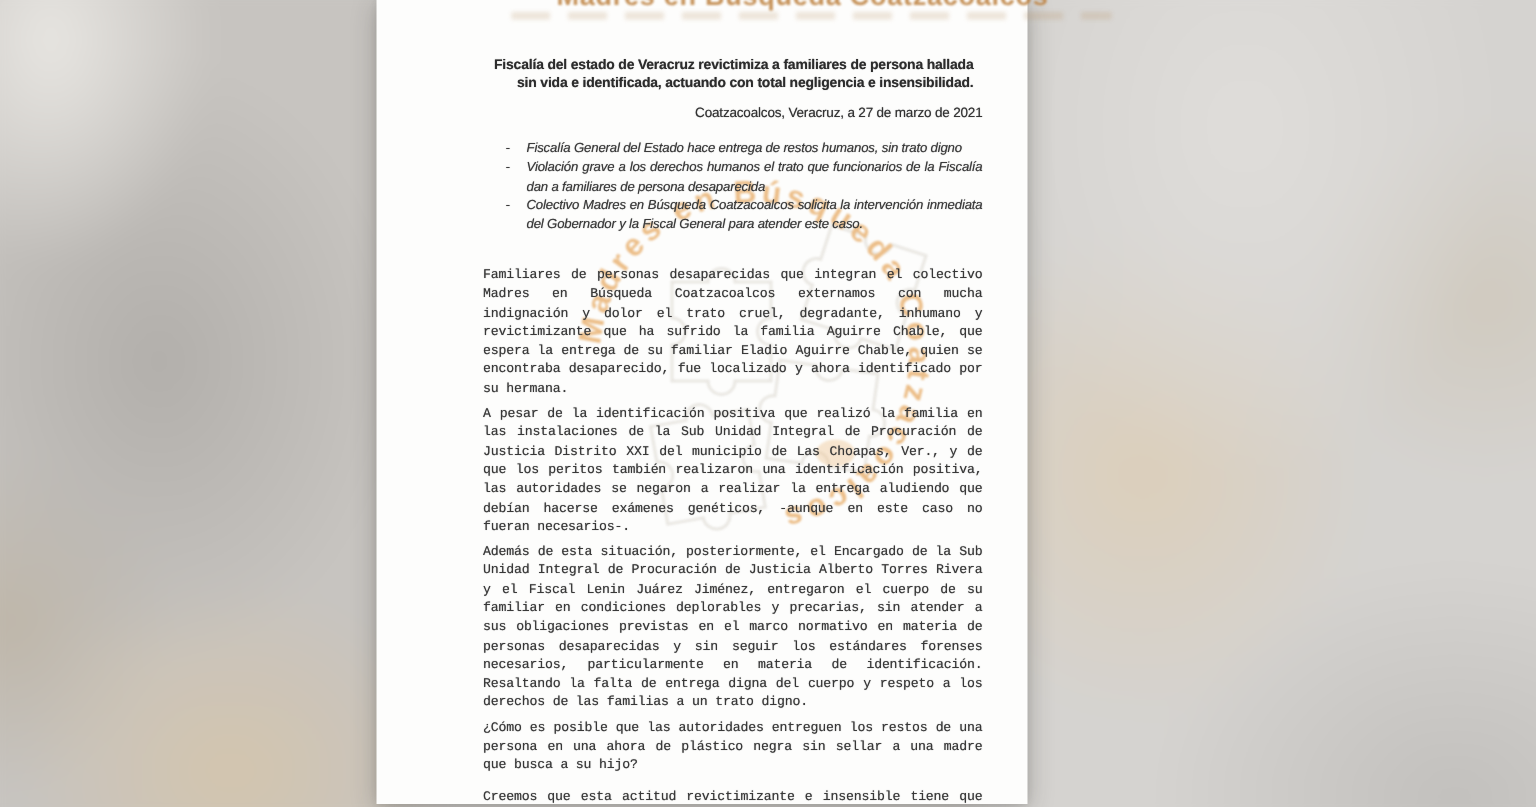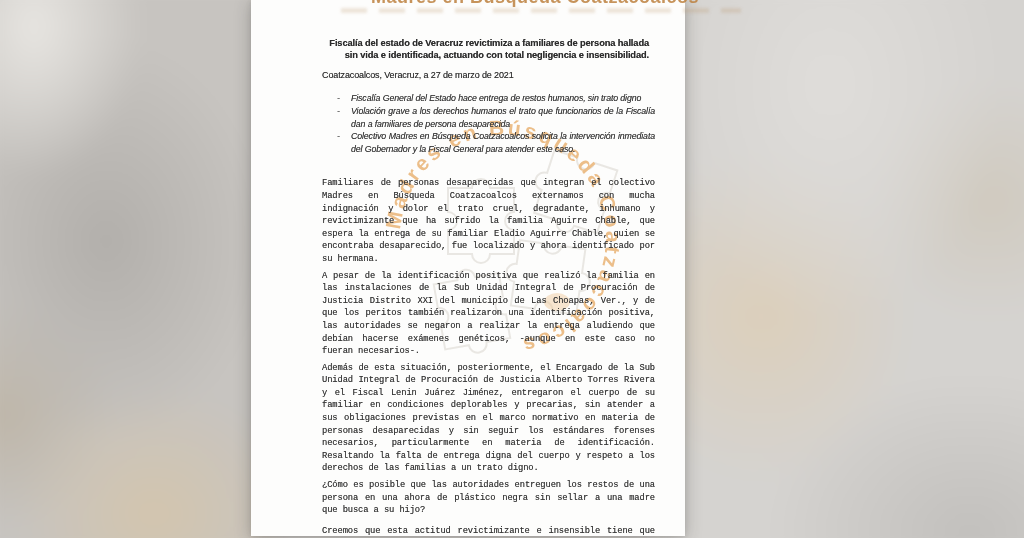--- a/index.html
+++ b/index.html
@@ -75,21 +75,21 @@
     color:#383838;
     font-size:8.8px;line-height:12.6px;letter-spacing:-0.12px;
     text-shadow:0 0 .6px rgba(70,70,70,.75);
   }
   .headline{
     margin:37px 6px 0 6px;
     font-weight:bold;text-align:right;
     font-size:9.3px;line-height:12.4px;color:#2c2c2c;
   }
   .dateline{
-    margin-top:7px;font-size:9px;color:#333;
+    margin-top:7px;text-align:right;font-size:9px;color:#333;
   }
   .bullets{margin-top:11px;padding-left:13px;}
   .bullet-item{
     position:relative;padding-left:16px;
     font-style:italic;text-align:justify;color:#3a3a3a;
   }
   .bullet-item::before{
     content:"-";position:absolute;left:2px;top:0;
   }
   .paragraphs{margin-top:22px;}

